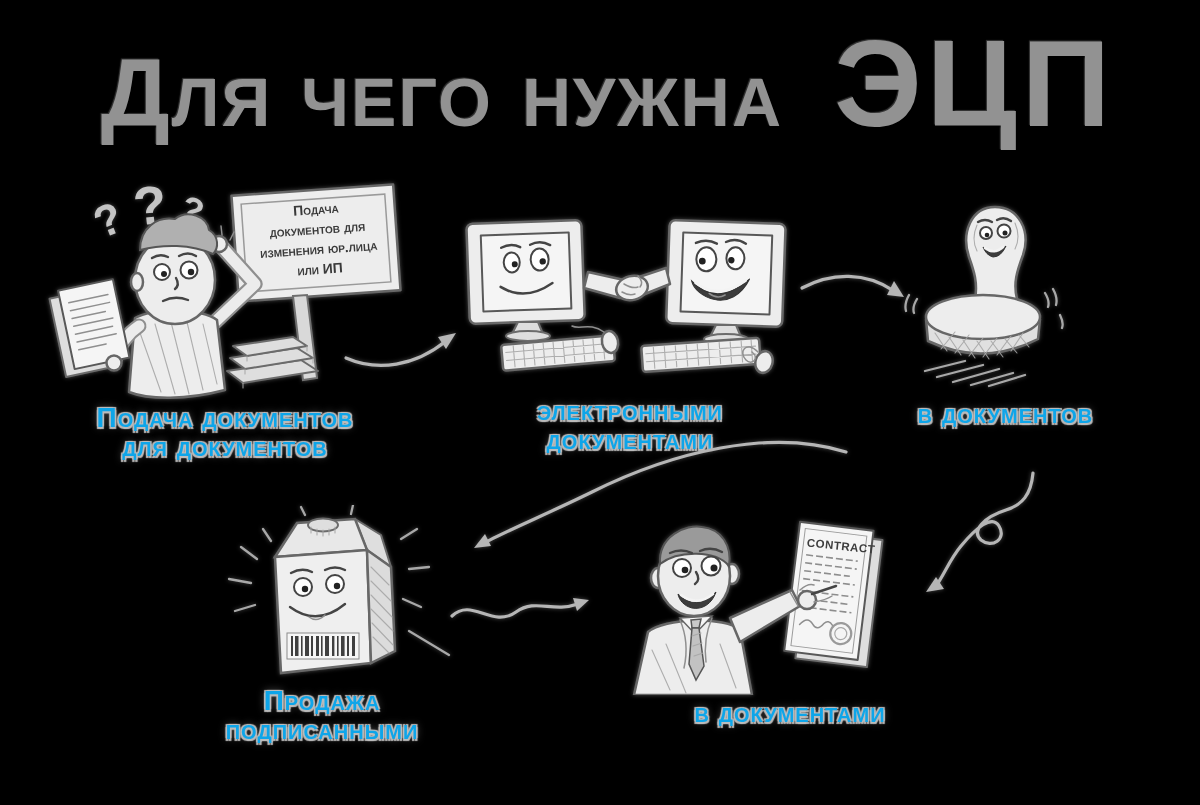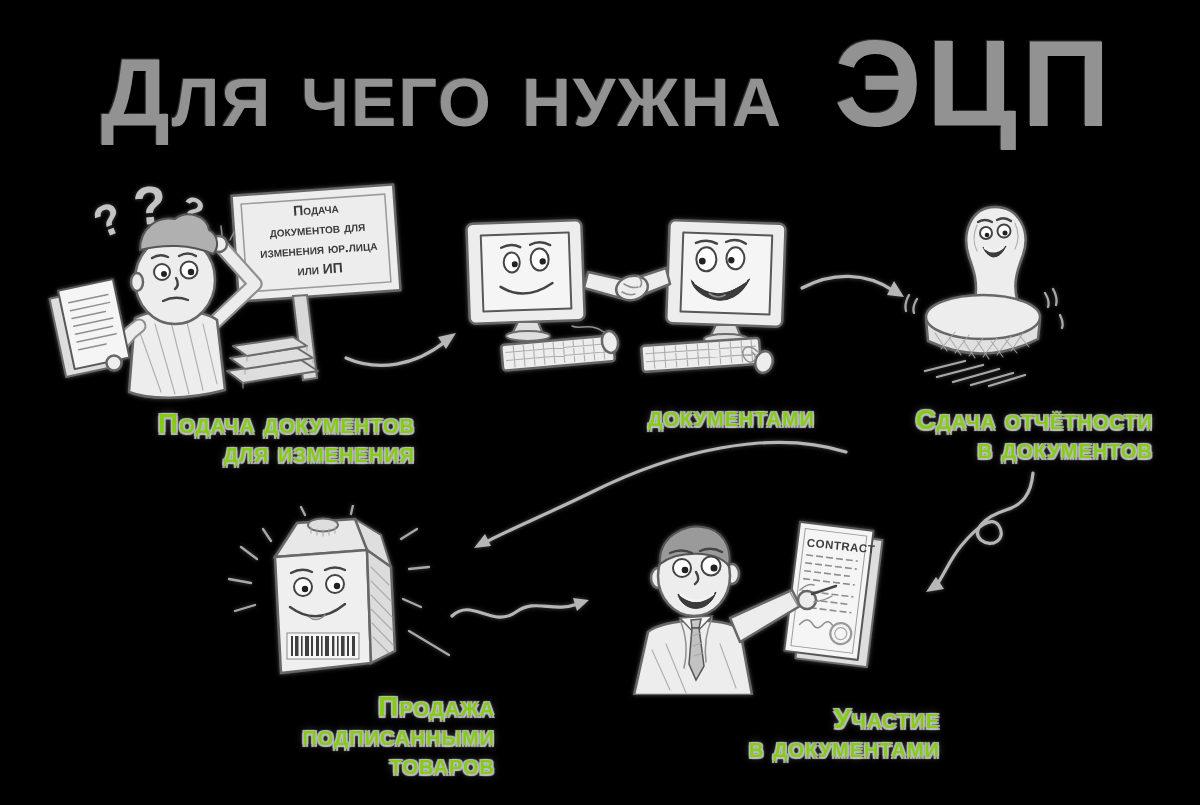--- a/index.html
+++ b/index.html
@@ -5,25 +5,25 @@
   html,body{margin:0;padding:0;background:#000;}
   .canvas{position:relative;width:1200px;height:805px;background:#000000;overflow:hidden;
           font-family:"Liberation Sans",sans-serif;}
   
   .title{position:absolute;top:10px;left:0;width:1200px;margin:8px;text-align:center;
          font-weight:bold;font-variant:small-caps;font-size:97px;line-height:1.06;
          letter-spacing:2px;color:#929292;
          text-shadow:2px 2px 2px rgba(0,0,0,.65), -1px -1px 1px rgba(255,255,255,.22);}
   .title-accent{font-size:1.27em;letter-spacing:5px;margin-left:.18em;}
   
-  .caption{position:absolute;text-align:right;font-weight:bold;font-variant:small-caps;
-           font-size:28px;line-height:29px;letter-spacing:1px;color:#84cc16;
+  .caption{position:absolute;text-align:center;font-weight:bold;font-variant:small-caps;
+           font-size:28px;line-height:29px;letter-spacing:1px;color:#0ea5e9;
            text-shadow:-1.5px -1.5px 1px #bdbdbd, 1.5px -1.5px 1px #bdbdbd,
                        -1.5px 1.5px 1px #bdbdbd, 1.5px 1.5px 1px #bdbdbd,
-                       0 0 8px rgba(255,255,255,.4);margin-top:6px;}
+                       0 0 8px rgba(255,255,255,.4);}
   
   .billboard-text{position:absolute;left:243px;top:199px;width:150px;text-align:center;
                   font-weight:bold;font-variant:small-caps;font-size:14px;line-height:20px;
                   color:#3a3a3a;transform:rotate(-4deg);}
   .contract-label{position:absolute;left:806px;top:540px;width:70px;text-align:center;
                   font-weight:bold;font-size:11.5px;letter-spacing:.5px;color:#3d3d3d;
                   transform:rotate(6deg);}
   
   .scene-svg,.arrows-svg{position:absolute;filter:drop-shadow(0 0 2px rgba(255,255,255,.30));}
   .paper{fill:#ededed;stroke:#676767;stroke-width:2.5;stroke-linejoin:round;}
@@ -104,21 +104,21 @@
     </g>
   </svg>
   <div class="billboard-text">
     <div>Подача</div>
     <div>документов для</div>
     <div>изменения юр.лица</div>
     <div>или ИП</div>
   </div>
   <div class="caption" style="left:35px;top:403px;width:380px">
     <div>Подача документов</div>
-    <div>для изменения</div>
+    <div>для документов</div>
   </div>
 
   <svg class="scene-svg" style="left:440px;top:210px" width="380" height="188" viewBox="0 0 380 188">
     <g transform="rotate(-2 85 60)">
       <rect class="paper" x="28" y="12" width="115" height="100" rx="6"></rect>
       <rect class="paper2" x="42" y="24" width="88" height="76"></rect>
       <ellipse class="eyew" cx="72" cy="52" rx="8" ry="10"></ellipse>
         <circle class="pupil" cx="75" cy="54" r="3"></circle>
       <ellipse class="eyew" cx="100" cy="50" rx="9" ry="11"></ellipse>
         <circle class="pupil" cx="103" cy="52" r="3.2"></circle>
@@ -162,20 +162,21 @@
       <path class="ln-thin" d="M318,142 C306,130 298,142 306,150 C312,156 320,148 312,142"></path>
     </g>
     <g>
       <polygon class="paper" points="148,62 184,70 180,88 144,78"></polygon>
       <polygon class="paper" points="226,58 196,68 200,86 230,74"></polygon>
       <ellipse class="paper" cx="192" cy="78" rx="16" ry="12" transform="rotate(-14 192 78)"></ellipse>
       <path class="ln-thin" d="M182,82 q7,4 13,2 M184,74 q8,5 14,3 M198,66 q6,6 2,11"></path>
     </g>
   </svg>
   <div class="caption" style="left:445px;top:396px;width:370px">
+    <div>электронными</div>
     <div>документами</div>
   </div>
 
   <svg class="scene-svg" style="left:895px;top:195px" width="200" height="205" viewBox="0 0 200 205">
     <g>
       <path class="paper" d="M100,12 C76,12 66,38 74,62 C79,76 83,88 80,104 L122,104 C118,88 122,76 128,60 C136,36 124,12 100,12 Z"></path>
       <path class="hatch" d="M82,30 q-6,14 0,26 M120,28 q6,14 0,26"></path>
       <circle class="eyew" cx="91" cy="38" r="6"></circle>
         <circle class="pupil" cx="92" cy="40" r="2.3"></circle>
       <circle class="eyew" cx="109" cy="36" r="6.5"></circle>
@@ -191,21 +192,20 @@
       <path class="hatch" d="M46,154 L60,137 M60,158 L74,140 M74,161 L88,143 M88,162 L102,143 M102,160 L116,141 M116,156 L128,138"></path>
     </g>
     <g>
       <path class="scrib" d="M14,100 q-5,9 -3,16 M22,104 q-5,8 -3,14 M158,94 q5,9 3,16 M150,98 q5,8 3,14 M165,120 q4,8 2,13"></path>
     </g>
     <g>
       <path class="scrib" d="M30,176 L70,166 M42,182 L88,170 M58,187 L104,174 M76,190 L118,178 M94,191 L130,180"></path>
     </g>
   </svg>
   <div class="caption" style="left:858px;top:399px;width:295px">
-    <div>Сдача отчётности</div>
     <div>в документов</div>
   </div>
 
   <svg class="scene-svg" style="left:205px;top:505px" width="250" height="183" viewBox="0 0 250 183">
     <g>
       <path class="scrib" d="M36,42 L52,54 M24,74 L46,78 M30,106 L50,100 M58,24 L66,36 M96,2 L100,10 M148,0 L146,9 M196,34 L212,24 M204,64 L224,62 M198,94 L216,102 M204,126 L244,150"></path>
     </g>
     <g>
       <polygon class="paperd" points="150,14 176,30 186,62 162,45"></polygon>
       <polygon fill="#e8e8e8" stroke="#676767" stroke-width="2.5" points="70,52 92,18 150,14 162,45"></polygon>
@@ -234,24 +234,23 @@
         <rect x="116" y="131" width="1.6" height="20" fill="#3f3f3f"></rect>
           <rect x="120" y="131" width="4" height="20" fill="#3f3f3f"></rect>
         <rect x="127" y="131" width="2.4" height="20" fill="#3f3f3f"></rect>
           <rect x="132" y="131" width="1.6" height="20" fill="#3f3f3f"></rect>
         <rect x="136" y="131" width="3.6" height="20" fill="#3f3f3f"></rect>
           <rect x="142" y="131" width="2" height="20" fill="#3f3f3f"></rect>
         <rect x="147" y="131" width="3" height="20" fill="#3f3f3f"></rect>
       </g>
     </g>
   </svg>
-  <div class="caption" style="left:195px;top:686px;width:300px">
+  <div class="caption" style="left:172px;top:686px;width:300px">
     <div>Продажа</div>
     <div>подписанными</div>
-    <div>товаров</div>
   </div>
 
   <svg class="scene-svg" style="left:600px;top:510px" width="320" height="185" viewBox="0 0 320 185">
     <g transform="rotate(7 230 80)">
       <rect class="paperd" x="204" y="24" width="72" height="128"></rect>
       <rect class="paper2" x="192" y="16" width="74" height="130"></rect>
       <rect x="198" y="22" width="62" height="118" fill="none" stroke="#9c9c9c" stroke-width="1"></rect>
       <path stroke="#8d8d8d" stroke-width="1.6" fill="none" stroke-dasharray="7 3" d="M202,48 h52 M202,56 h52 M202,64 h46 M202,72 h52 M202,84 h52 M202,92 h48 M202,100 h52"></path>
       <path class="ln-thin" d="M204,118 q7,-10 13,-2 q5,7 11,-2 q4,-5 9,1" stroke="#555"></path>
       <circle cx="246" cy="122" r="10.5" fill="none" stroke="#9a9a9a" stroke-width="2.2"></circle>
@@ -285,21 +284,20 @@
           <circle class="pupil" cx="114" cy="58" r="3.5"></circle>
         <path class="ln" d="M70,43 Q81,38 92,43 M100,41 Q111,36 122,42"></path>
         <path class="ln" d="M96,62 q5,8 -1,12"></path>
         <path class="mouth" d="M78,84 Q96,102 116,82 C112,94 102,100 92,98 C84,96 79,90 78,84 Z"></path>
         <path class="teeth" d="M81,85 Q97,97 113,84"></path>
       </g>
     </g>
   </svg>
   <div class="contract-label">CONTRACT</div>
   <div class="caption" style="left:640px;top:698px;width:300px">
-    <div>Участие</div>
     <div>в документами</div>
   </div>
 
   <svg class="arrows-svg" style="left:0;top:0" width="1200" height="805" viewBox="0 0 1200 805">
     <g>
       <path class="arrow" d="M346,358 C378,372 415,366 446,341"></path>
       <path class="ah" d="M456,333 L446,349 L438,337 Z"></path>
     </g>
     <g>
       <path class="arrow" d="M802,288 C832,272 866,272 894,291"></path>

